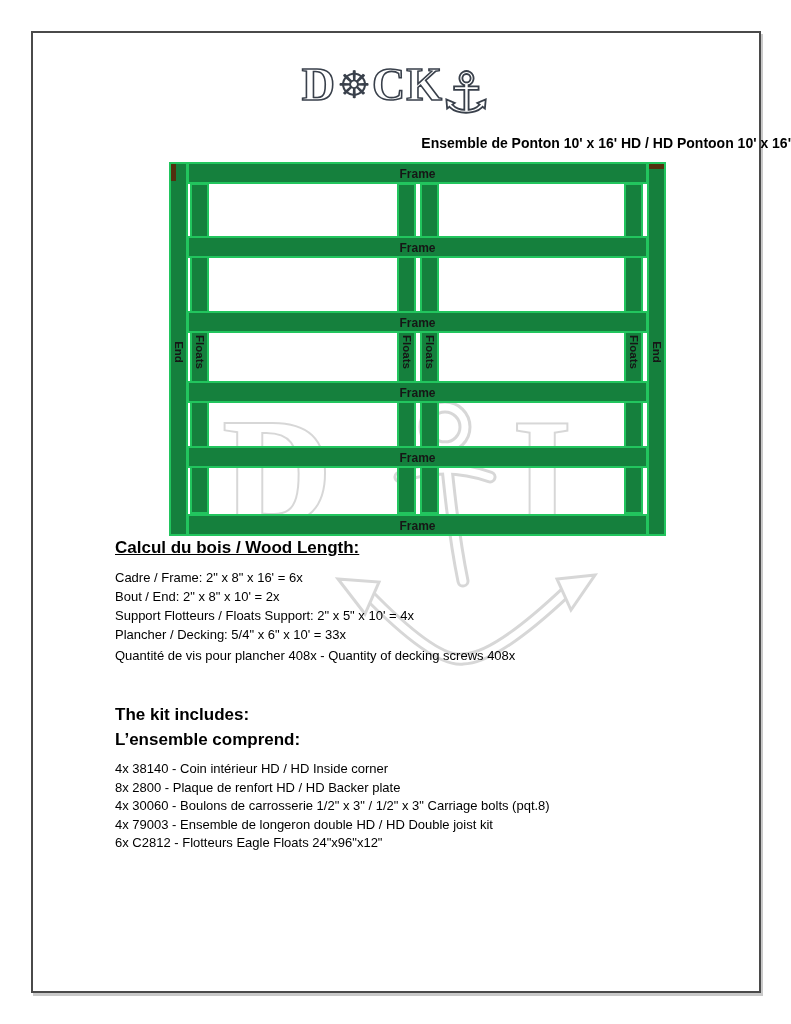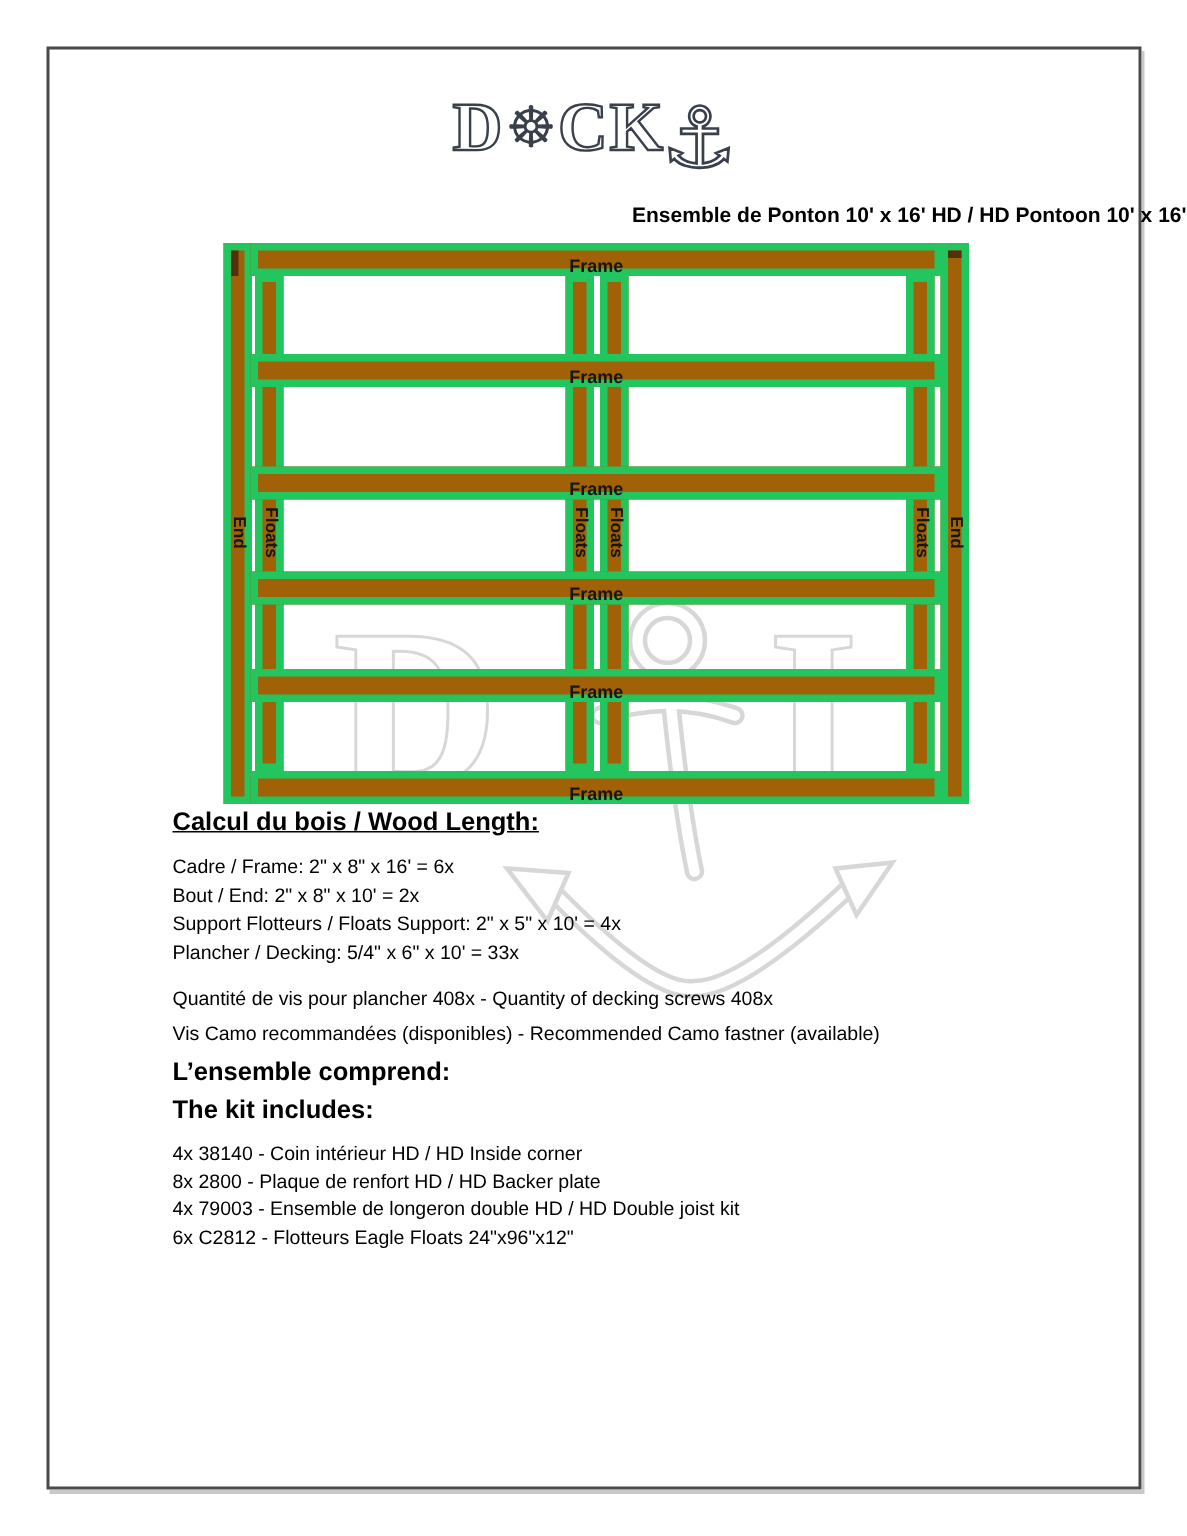--- a/index.html
+++ b/index.html
@@ -22,41 +22,41 @@
   .logo-anchor{font-family:"DejaVu Sans",sans-serif;font-size:56px;line-height:1;
         color:#fff;-webkit-text-stroke:1.8px #39404b;margin:0 -2px;
         transform:translateY(8px);}
 
   
   .doc-title{position:absolute;top:135px;left:0;width:100%;text-align:right;
         font-size:14px;font-weight:700;z-index:2;}
 
   
   .diagram{position:absolute;left:149px;top:162px;width:497px;height:374px;z-index:2;}
-  .bar{position:absolute;background:#a16207;border:5px solid #22c55e;box-sizing:border-box;}
+  .bar{position:absolute;background:#15803d;border:2px solid #22c55e;box-sizing:border-box;margin-left:20px;}
   .bar-frame{left:18px;width:461px;height:22px;z-index:3;}
   .f1{top:0}.f2{top:74px}.f3{top:149px}.f4{top:219px}.f5{top:284px}.f6{top:352px}
   .bar-end{top:0;width:19px;height:374px;z-index:2;}
   .end-left{left:0}.end-right{left:478px}
   .bar-float{top:21px;width:19px;height:331px;z-index:1;}
   .fl1{left:21px}.fl2{left:228px}.fl3{left:251px}.fl4{left:455px}
   .frame-label{display:block;width:100%;text-align:center;font-size:12px;font-weight:700;
         line-height:20px;color:#161616;}
   .vlabel{position:absolute;left:50%;white-space:nowrap;font-size:11.5px;font-weight:700;
         color:#161616;transform:translate(-50%,-50%) rotate(90deg);}
   .bar-end .vlabel{top:188px;}
   .bar-float .vlabel{top:167px;}
   .corner-dark-l{position:absolute;left:0;top:0;width:5px;height:17px;background:#53300e;}
   .corner-dark-r{position:absolute;right:0;top:0;width:100%;height:5px;background:#53300e;}
 
   
   .wood{position:absolute;left:115px;top:538px;z-index:2;}
   .wood h2{margin:0 0 10px 0;font-size:17px;font-weight:700;text-decoration:underline;}
   .wood p{margin:0;font-size:13px;line-height:19px;}
-  .wood .notes{margin-top:10px;}
+  .wood .notes{margin-top:0;}
   .wood .notes p{line-height:23px;}
 
   .kit{position:absolute;left:115px;top:702px;z-index:2;}
   .kit h2{margin:0;font-size:17px;font-weight:700;line-height:25px;}
   .kit ul{list-style:none;margin:8px 0 0 0;padding:0;}
   .kit li{font-size:13px;line-height:18.5px;}
 </style>
 </head>
 <body>
 
@@ -137,26 +137,26 @@
 </div>
 
 <div class="wood">
   <h2>Calcul du bois / Wood Length:</h2>
   <p>Cadre / Frame: 2" x 8" x 16' = 6x</p>
   <p>Bout / End: 2" x 8" x 10' = 2x</p>
   <p>Support Flotteurs / Floats Support: 2" x 5" x 10' = 4x</p>
   <p>Plancher / Decking: 5/4" x 6" x 10' = 33x</p>
   <div class="notes">
     <p>Quantité de vis pour plancher 408x - Quantity of decking screws 408x</p>
-    <p>Vis Camo recommandées (disponibles) - Recommended Camo fastner (available)</p>
   </div>
 </div>
 
 <div class="kit">
+  <h2>The kit includes:</h2>
   <h2>L’ensemble comprend:</h2>
-  <h2>The kit includes:</h2>
   <ul>
     <li>4x 38140 - Coin intérieur HD / HD Inside corner</li>
     <li>8x 2800 - Plaque de renfort HD / HD Backer plate</li>
+    <li>4x 30060 - Boulons de carrosserie 1/2" x 3" / 1/2" x 3" Carriage bolts (pqt.8)</li>
     <li>4x 79003 - Ensemble de longeron double HD / HD Double joist kit</li>
     <li>6x C2812 - Flotteurs Eagle Floats 24"x96"x12"</li>
   </ul>
 </div>
 
 </body></html>

